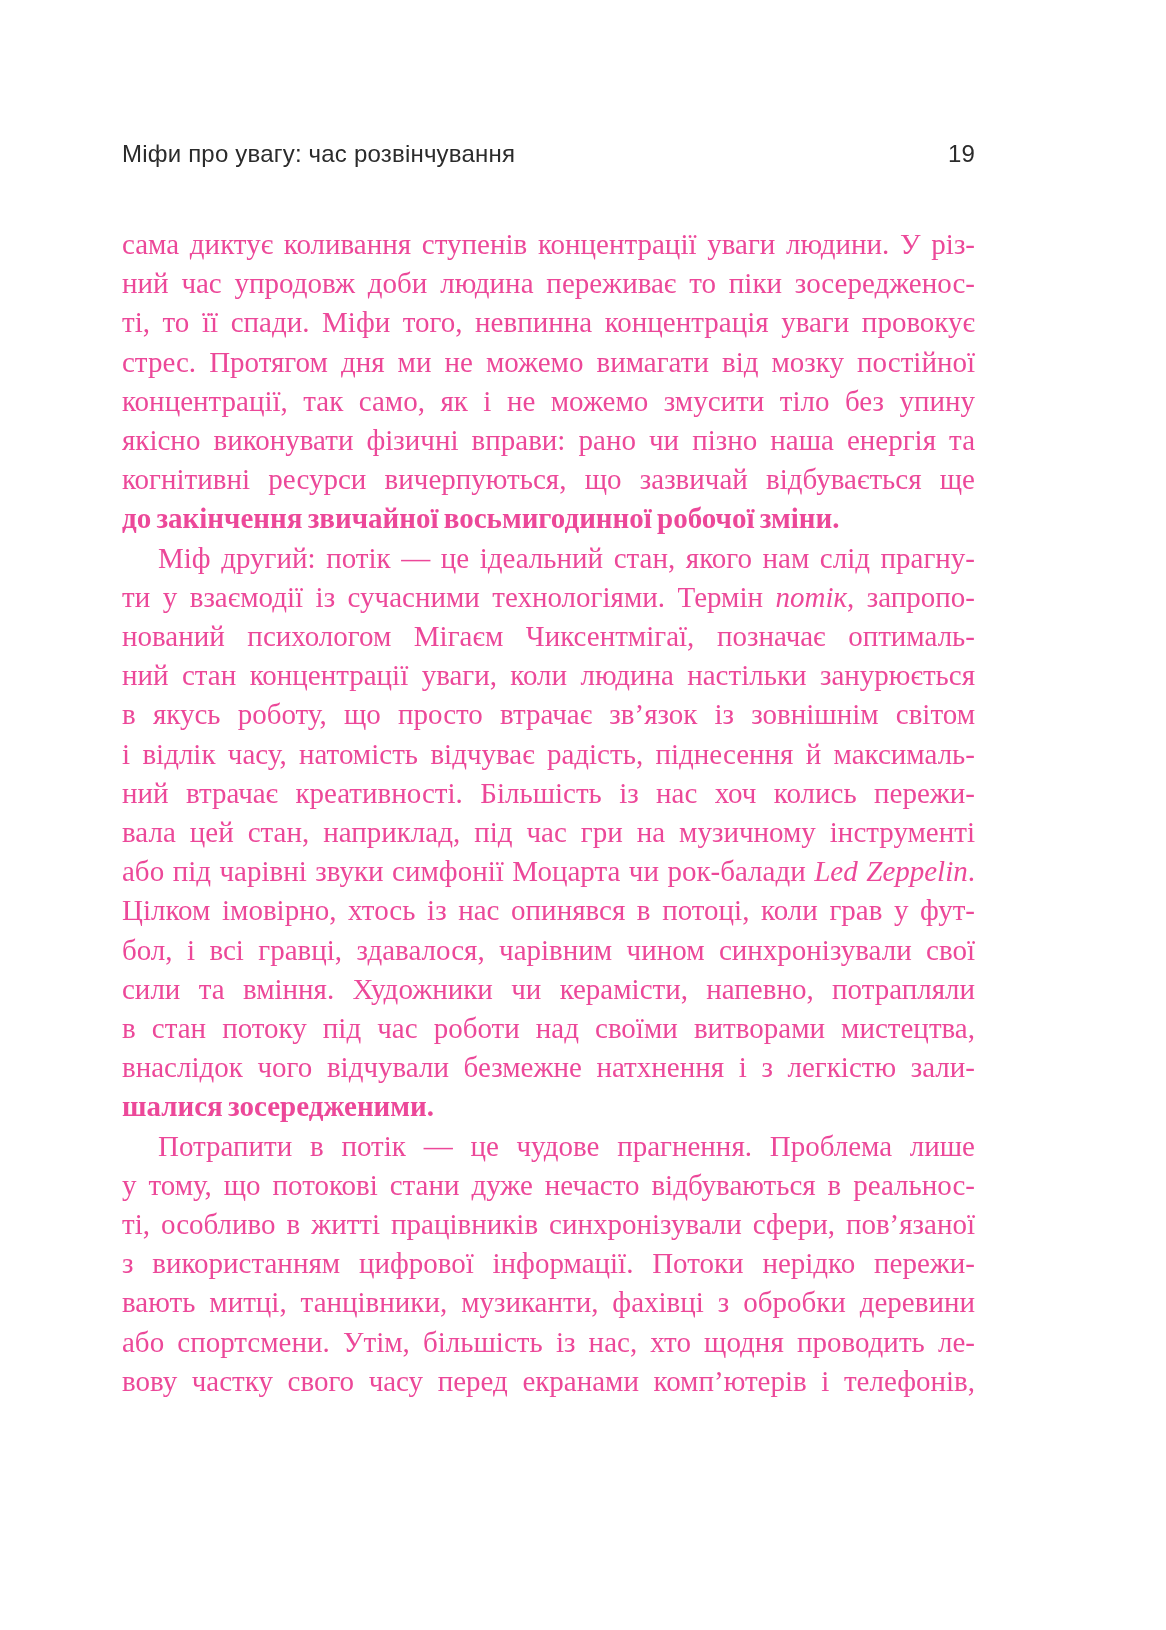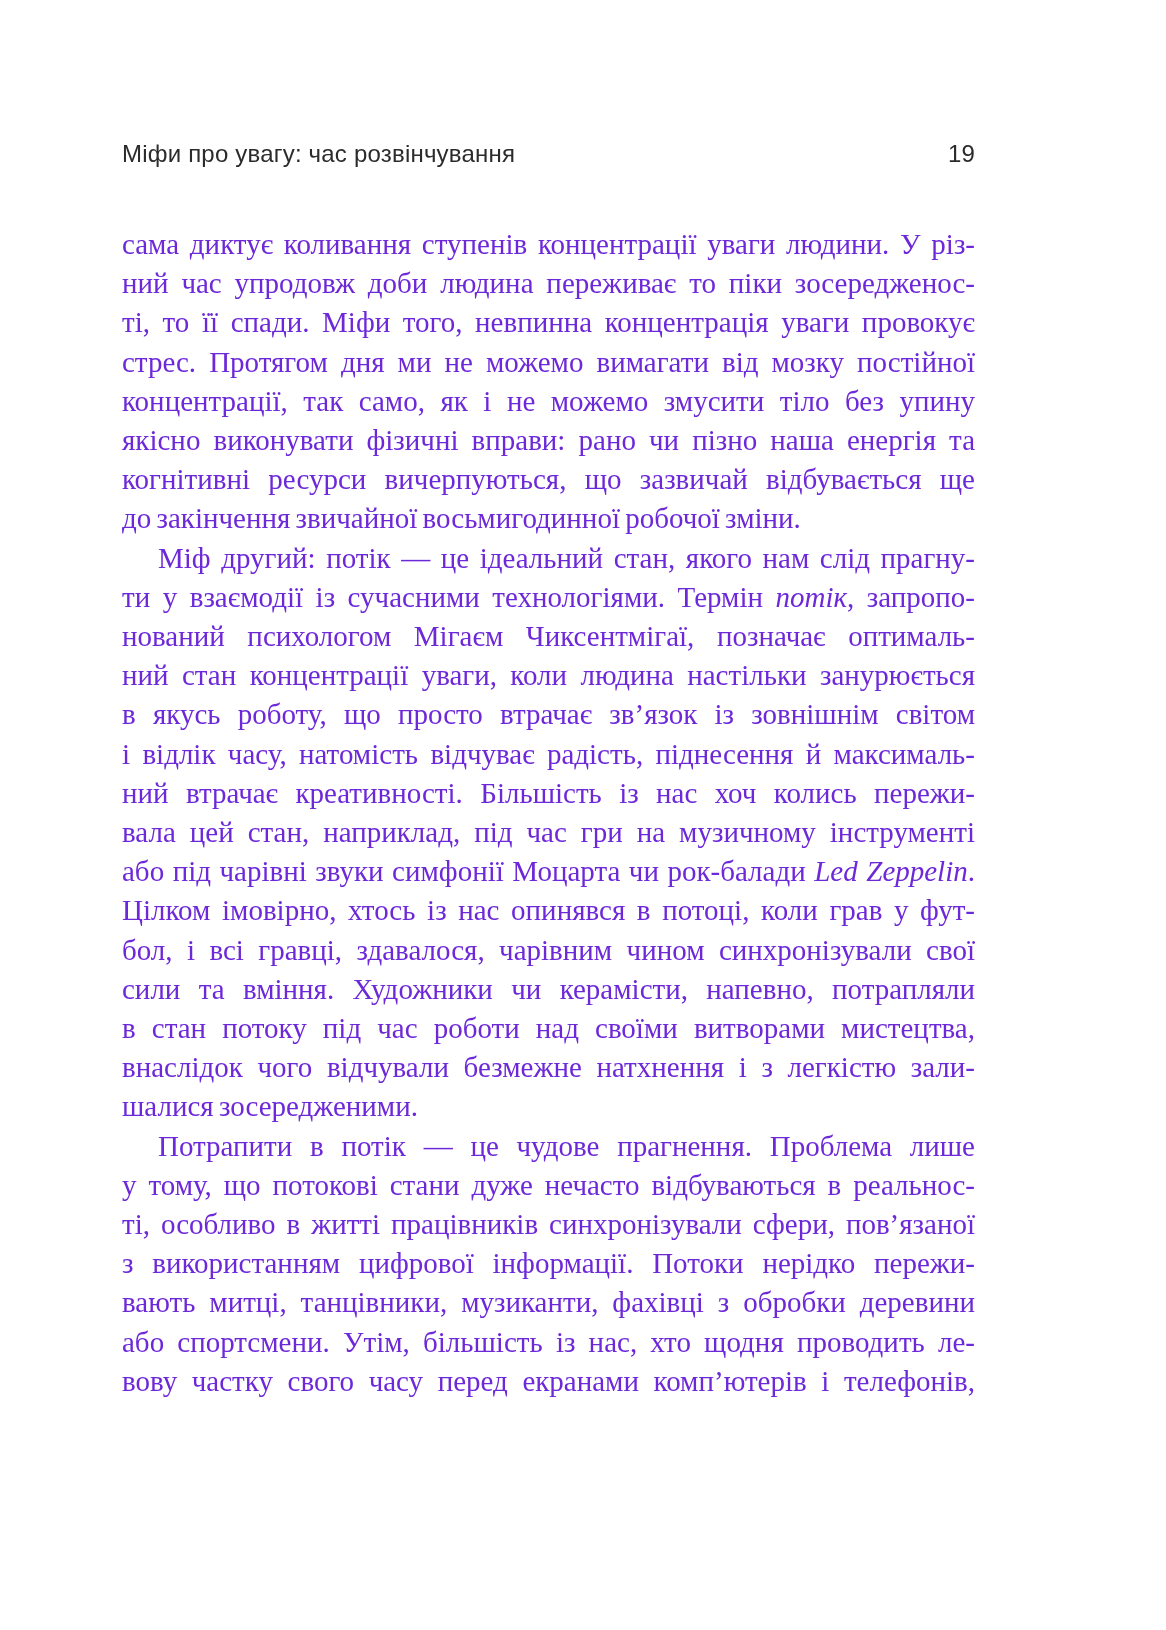--- a/index.html
+++ b/index.html
@@ -29,30 +29,31 @@
     letter-spacing: 0.2px;
   }
   .body-text {
     position: absolute;
     left: 122px;
     top: 225px;
     width: 853px;
     font-family: "Liberation Serif", serif;
     font-size: 29px;
     line-height: 39.2px;
-    color: #6d28d9;
+    color: #ec4899;
     word-spacing: -2px;
   }
   .line {
     text-align: justify;
     text-align-last: justify;
     white-space: normal;
   }
   .line.para-end {
     text-align-last: left;
+    font-weight: bold;
   }
   .line.indent {
     text-indent: 36px;
   }
   .italic {
     font-style: italic;
   }
 </style>
 </head>
 <body>

